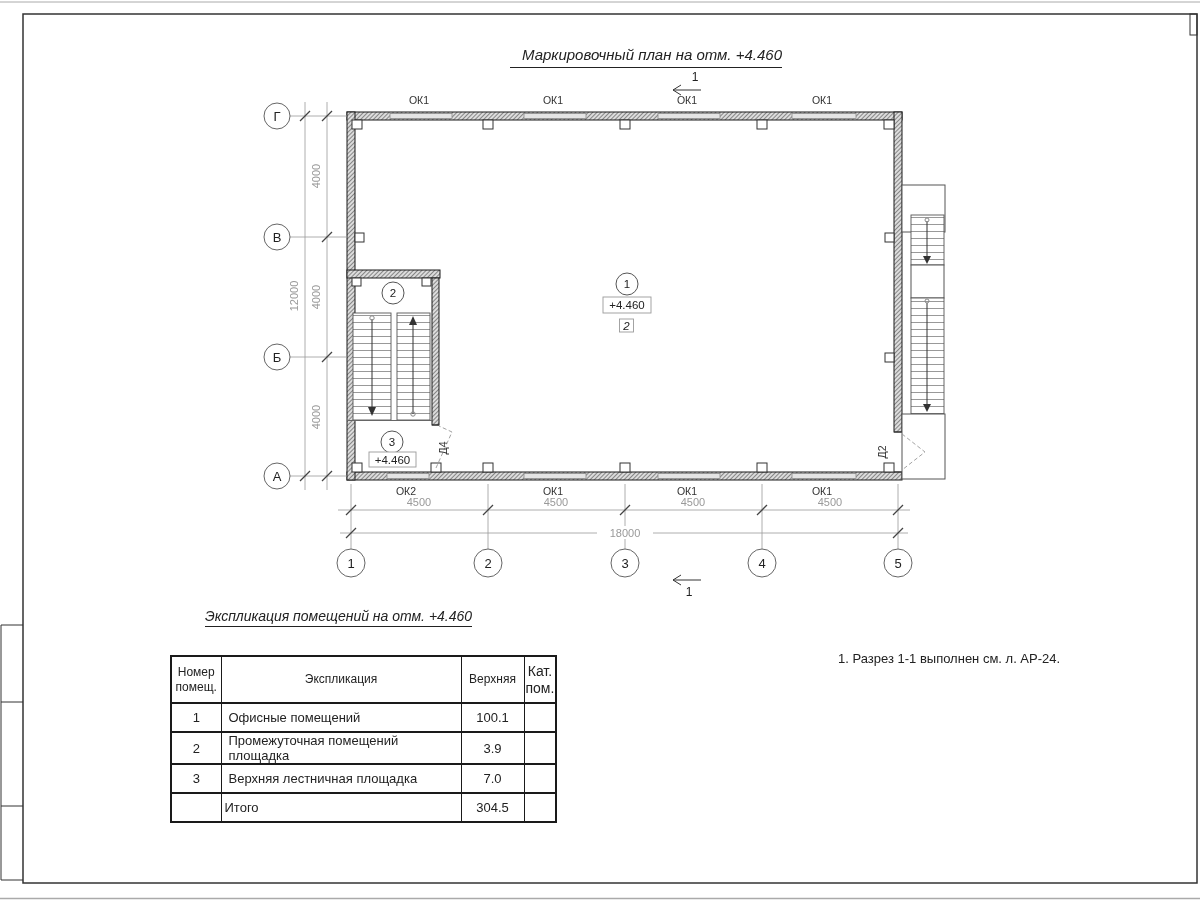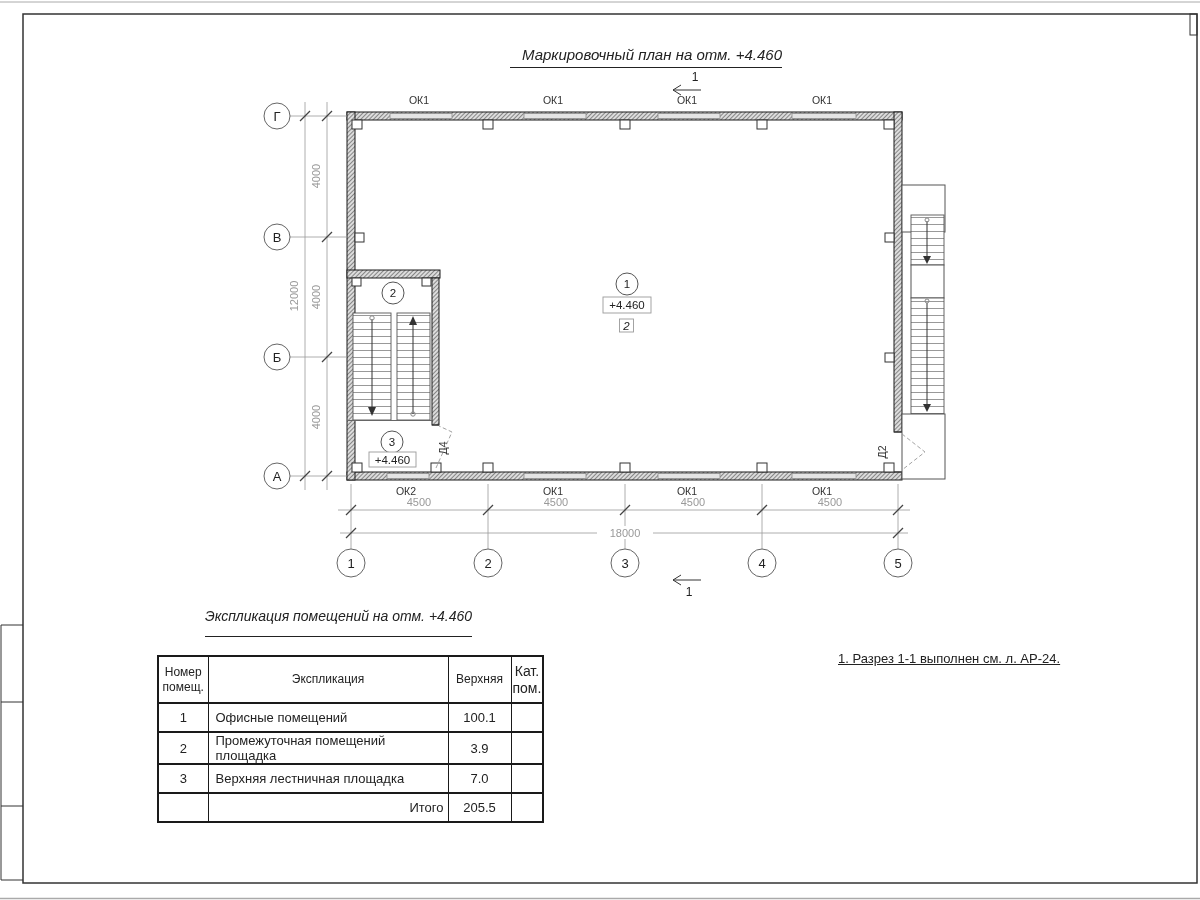--- a/index.html
+++ b/index.html
@@ -25,31 +25,31 @@
   .bubtxt{fill:#222;font-size:13px;text-anchor:middle;}
   .mkc{fill:#fff;stroke:#555;stroke-width:1;}
   .mktxt{fill:#222;font-size:11.5px;text-anchor:middle;}
   .boxo{fill:#fff;stroke:#9a9a9a;stroke-width:0.9;}
   .frame{stroke:#333;stroke-width:1.5;fill:none;}
   .sec{fill:#222;font-size:12px;text-anchor:middle;}
 
   .plan-title{left:478px;top:46px;width:272px;text-align:right;font-style:italic;
               font-size:15px;border-bottom:1px solid #222;padding-bottom:4px;margin-left:32px;}
   .sched-title{left:205px;top:608px;font-style:italic;font-size:14px;
-               border-bottom:1px solid #222;padding-bottom:12px;}
-  .note{left:838px;top:651px;font-size:13px;text-decoration:underline;}
-  .sched{left:137px;top:655px;padding-left:20px;}
+               border-bottom:1px solid #222;padding-bottom:2px;}
+  .note{left:838px;top:651px;font-size:13px;}
+  .sched{left:150px;top:655px;padding-left:20px;}
   table{border-collapse:collapse;border:2px solid #1a1a1a;table-layout:fixed;}
   td{border:2px solid #1a1a1a;border-left-width:1px;border-right-width:1px;
      font-size:13px;padding:0 3px;overflow:hidden;}
   tr.hd td{height:45px;text-align:center;font-size:12px;line-height:1.2;padding:0 1px;}
   tr.rw td{height:27px;}
   td.c{text-align:center;}
   td.nm{padding-left:7px;}
-  td.tot{text-align:right;padding-right:4px;margin-top:30px;}
+  td.tot{text-align:left;padding-right:4px;margin-top:30px;}
 </style>
 </head>
 <body>
 
 <div id="page">
 
 <svg width="1200" height="900" viewBox="0 0 1200 900">
   <defs>
     <pattern id="hatch" patternUnits="userSpaceOnUse" width="3" height="3" patternTransform="rotate(45)">
       <rect width="3" height="3" fill="#dcdcdc"></rect>
@@ -286,20 +286,20 @@
     </tr>
     <tr class="rw">
       <td class="c">3</td>
       <td class="nm">Верхняя лестничная площадка</td>
       <td class="c">7.0</td>
       <td class="c"></td>
     </tr>
     <tr class="rw">
       <td></td>
       <td class="tot">Итого</td>
-      <td class="c">205.5</td>
+      <td class="c">304.5</td>
       <td></td>
     </tr>
   </tbody>
       </table>
 </div>
 
 </div>
 
 </body></html>

